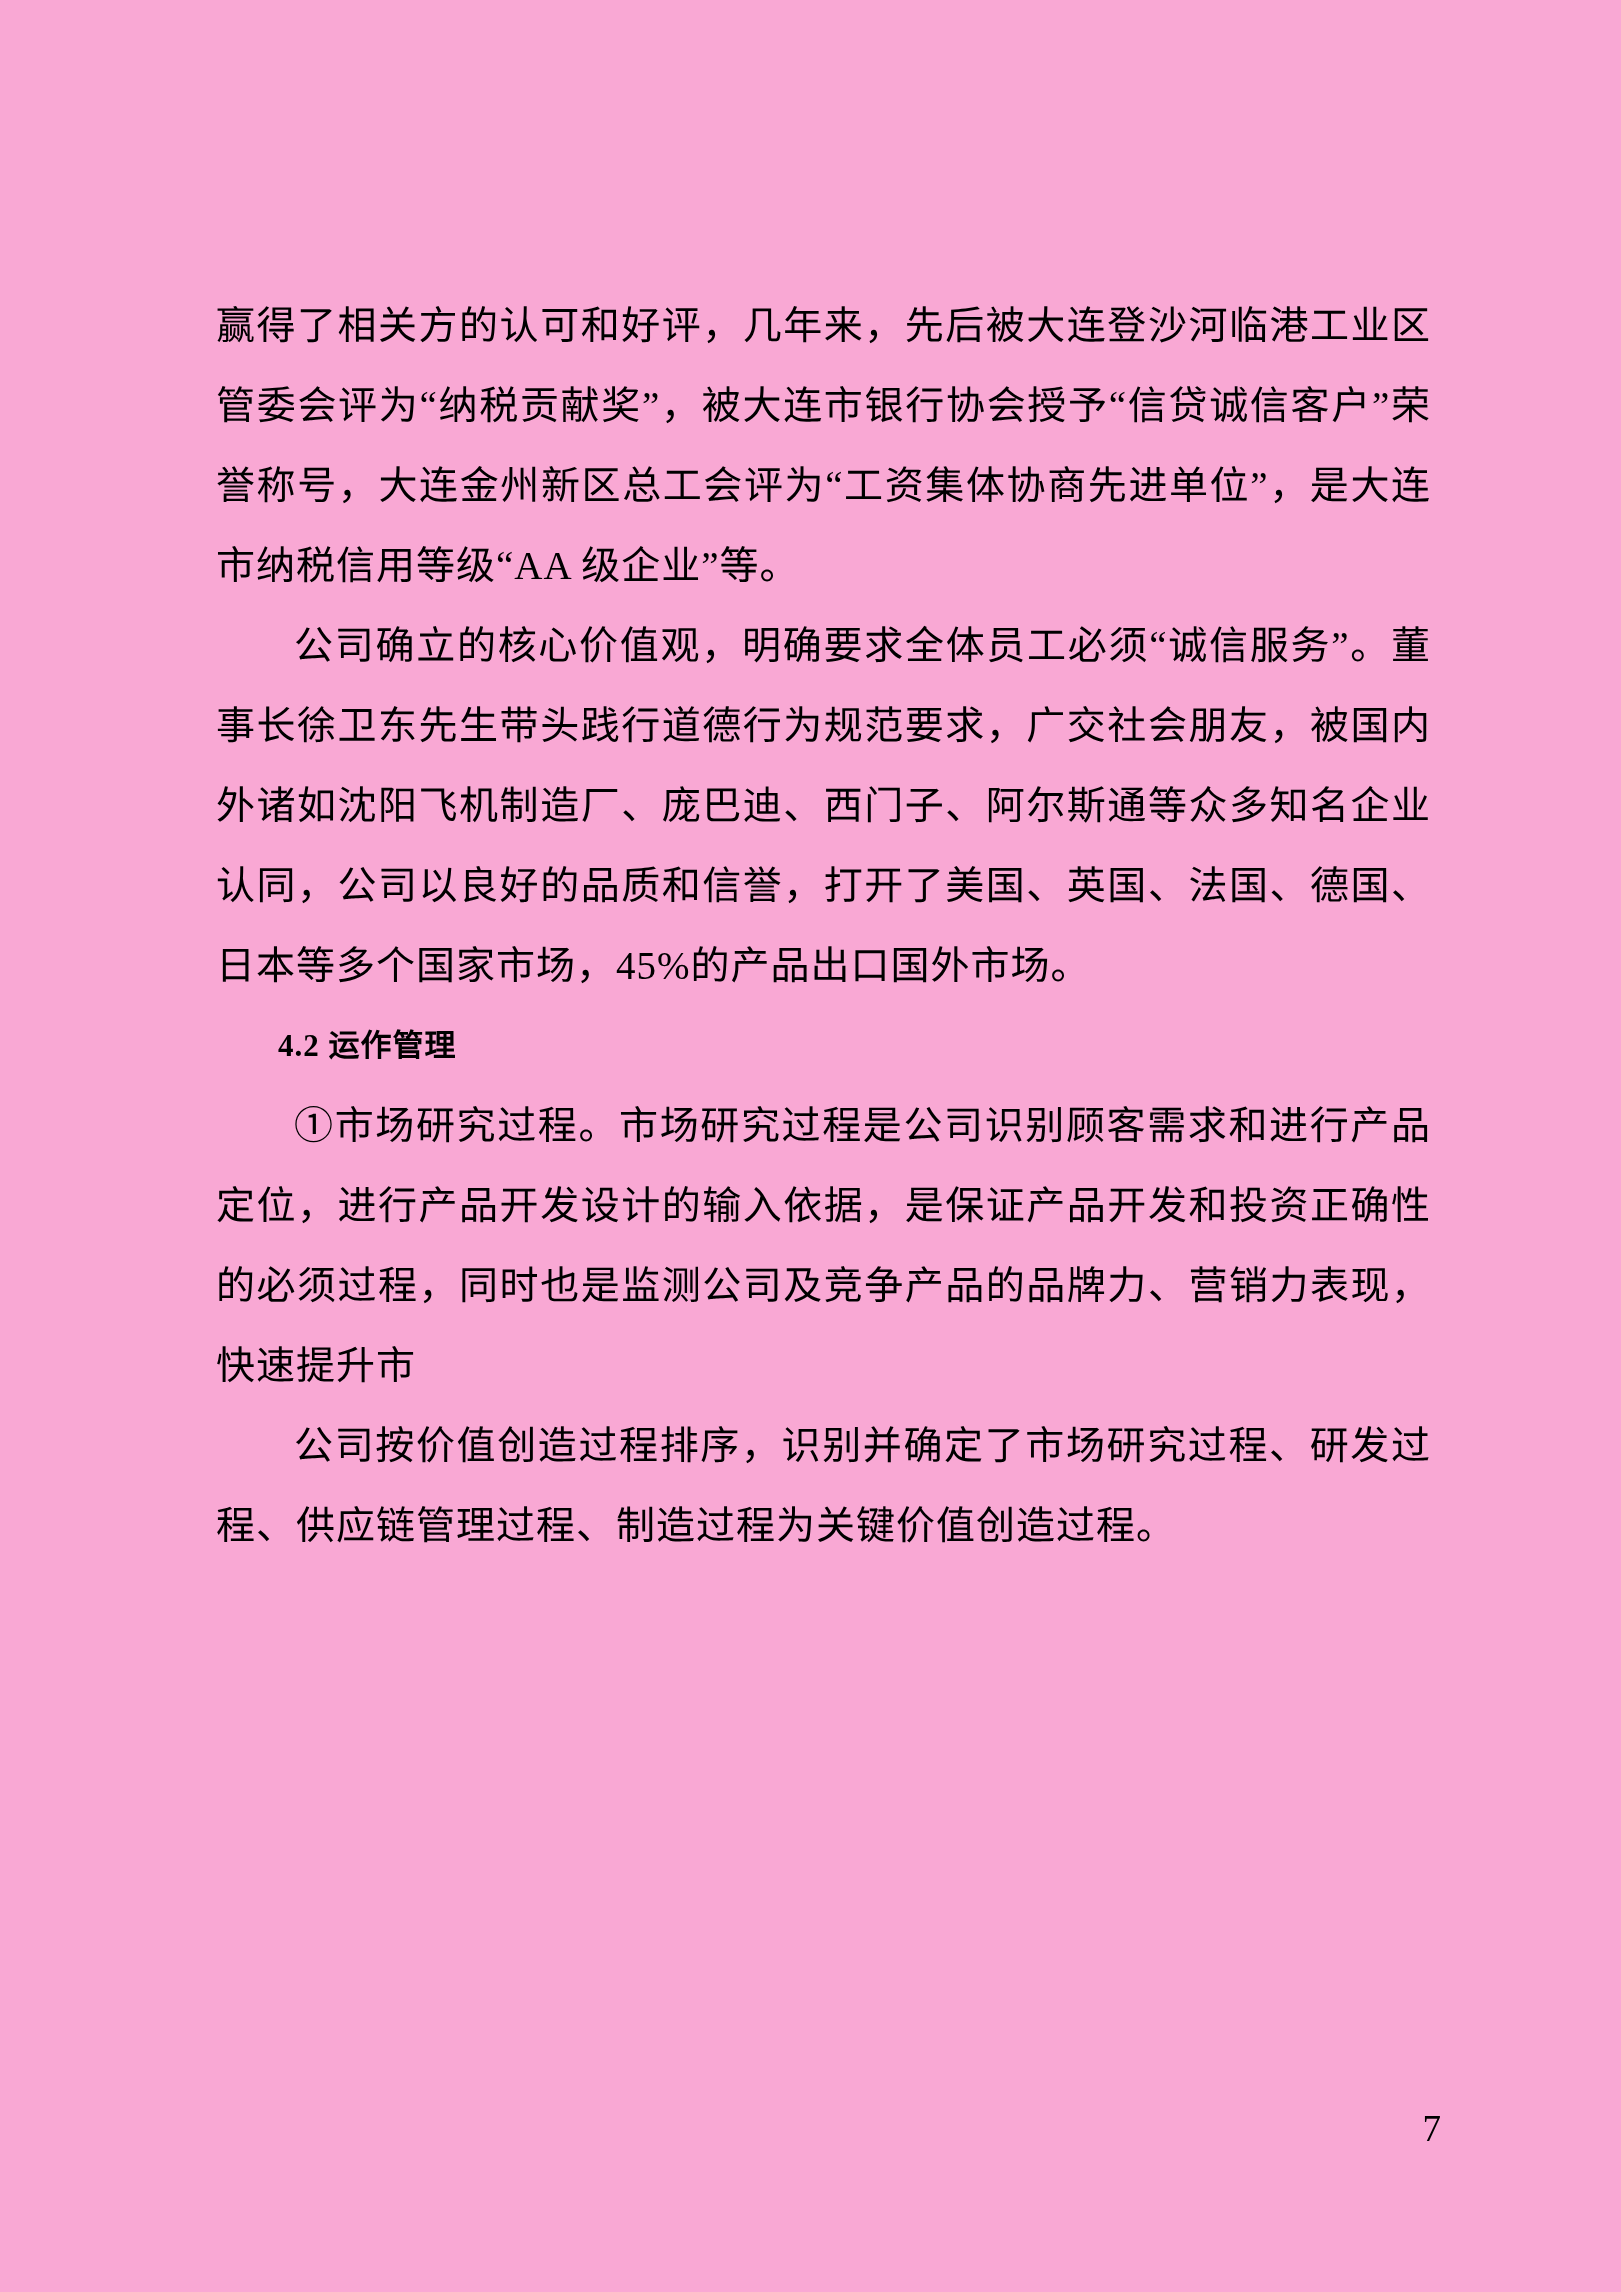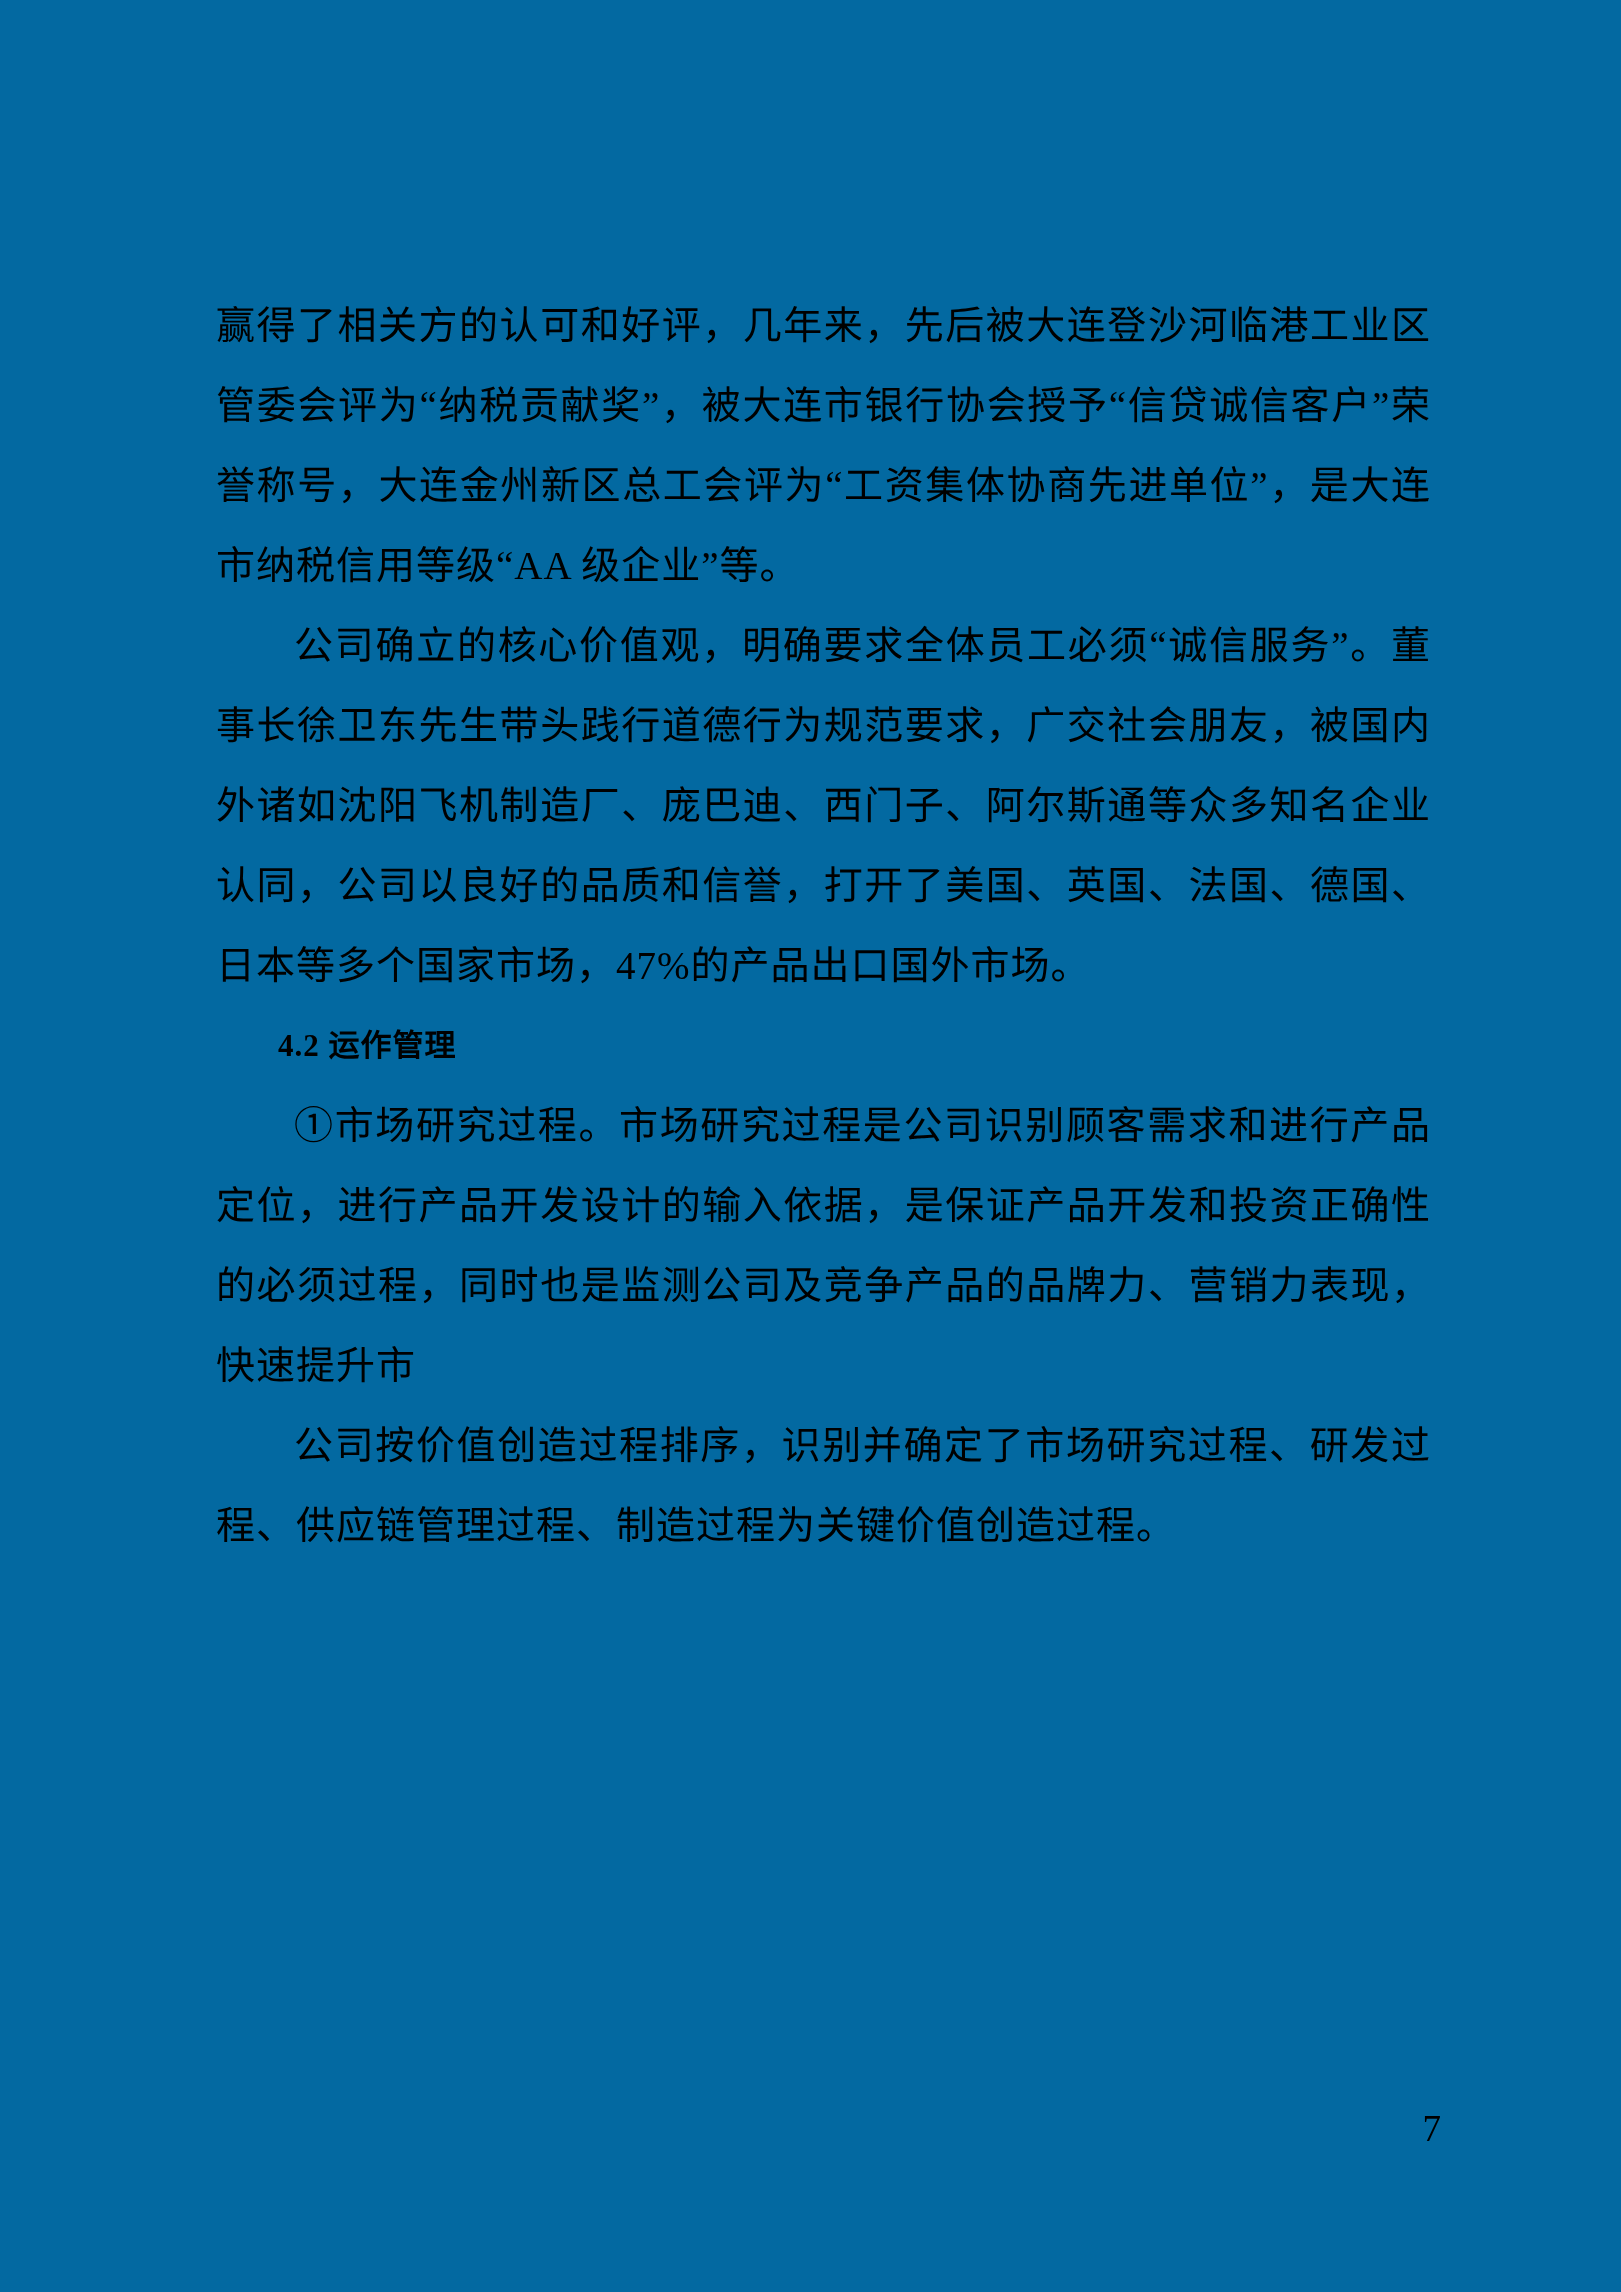--- a/index.html
+++ b/index.html
@@ -4,21 +4,21 @@
 <style>
   html, body {
     margin: 0;
     padding: 0;
     background: #ffffff;
   }
   .page {
     position: relative;
     width: 1621px;
     height: 2293px;
-    background: #0369a1;
+    background: #f9a8d4;
     overflow: hidden;
     font-family: "Liberation Serif", "DejaVu Serif", serif;
     color: #000000;
   }
   .content {
     position: absolute;
     left: 216px;
     top: 286px;
     width: 1215px;
     font-size: 39px;
@@ -52,20 +52,20 @@
     line-height: 47px;
     color: #000000;
   }
 </style>
 </head>
 <body>
 
 <div class="page">
   <div class="content">
     <p class="para flush">赢得了相关方的认可和好评，几年来，先后被大连登沙河临港工业区管委会评为“纳税贡献奖”，被大连市银行协会授予“信贷诚信客户”荣誉称号，大连金州新区总工会评为“工资集体协商先进单位”，是大连市纳税信用等级“AA 级企业”等。</p>
-    <p class="para">公司确立的核心价值观，明确要求全体员工必须“诚信服务”。董事长徐卫东先生带头践行道德行为规范要求，广交社会朋友，被国内外诸如沈阳飞机制造厂、庞巴迪、西门子、阿尔斯通等众多知名企业认同，公司以良好的品质和信誉，打开了美国、英国、法国、德国、日本等多个国家市场，47%的产品出口国外市场。</p>
+    <p class="para">公司确立的核心价值观，明确要求全体员工必须“诚信服务”。董事长徐卫东先生带头践行道德行为规范要求，广交社会朋友，被国内外诸如沈阳飞机制造厂、庞巴迪、西门子、阿尔斯通等众多知名企业认同，公司以良好的品质和信誉，打开了美国、英国、法国、德国、日本等多个国家市场，45%的产品出口国外市场。</p>
     <h2 class="heading">4.2 运作管理</h2>
     <p class="para">①市场研究过程。市场研究过程是公司识别顾客需求和进行产品定位，进行产品开发设计的输入依据，是保证产品开发和投资正确性的必须过程，同时也是监测公司及竞争产品的品牌力、营销力表现，快速提升市</p>
     <p class="para">公司按价值创造过程排序，识别并确定了市场研究过程、研发过程、供应链管理过程、制造过程为关键价值创造过程。</p>
   </div>
   <div class="page-footer">7</div>
 </div>
 
 
 </body></html>

